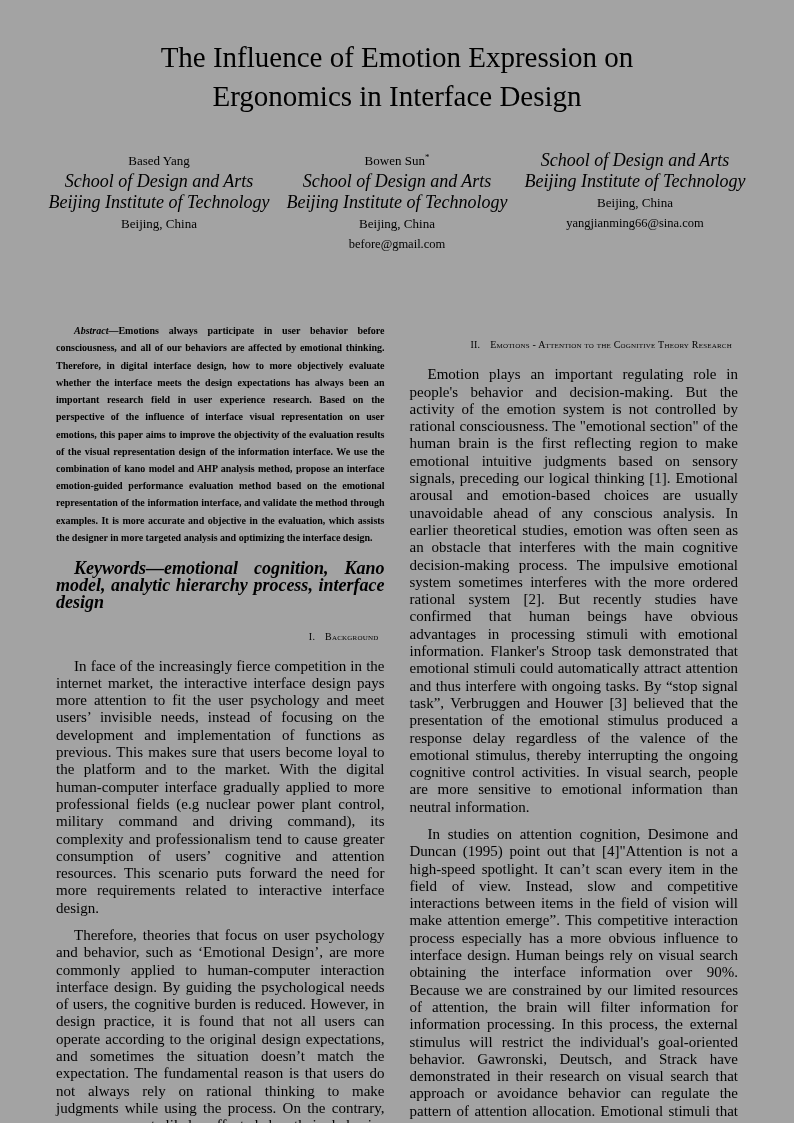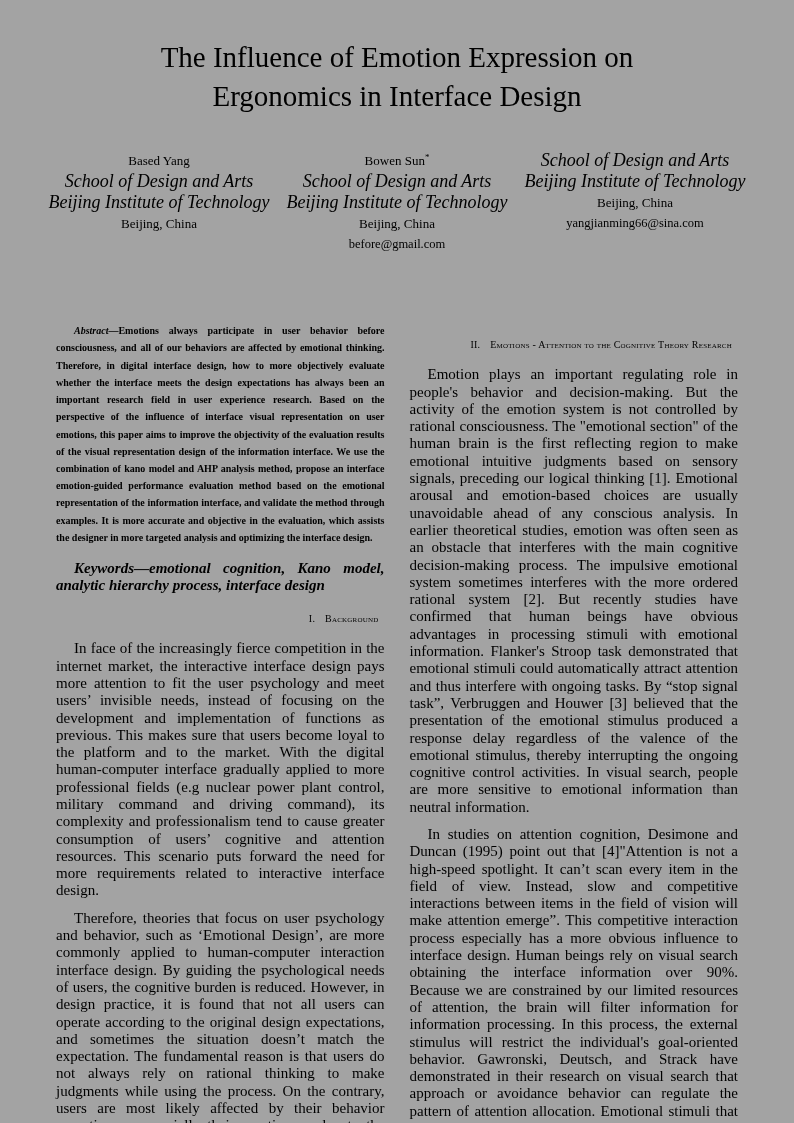--- a/index.html
+++ b/index.html
@@ -45,21 +45,21 @@
   .col { flex: 1 1 0; width: 329px; }
   p.body-p, p.abstract, p.keywords {
     text-align: justify;
     text-indent: 18px;
     font-size: 15px;
     line-height: 17.3px;
     margin-bottom: 10px;
   }
   p.abstract { font-weight: 700; font-size: 10px; line-height: 17.2px; }
   p.abstract .ab-label { font-style: italic; }
-  p.keywords { font-weight: 700; font-style: italic; font-size: 15px; line-height: 17.2px; margin-top: 14px; margin-bottom: 14px; }
+  p.keywords { font-weight: 700; font-style: italic; font-size: 18px; line-height: 17.2px; margin-top: 14px; margin-bottom: 14px; }
   h2.sec {
     text-align: right;
     font-size: 10px;
     font-weight: 400;
     font-variant: small-caps;
     letter-spacing: 0.2px;
     line-height: 22px;
     margin: 12px 6px 10px 6px;
   }
   h2.sec .sec-num { margin-right: 10px; }

